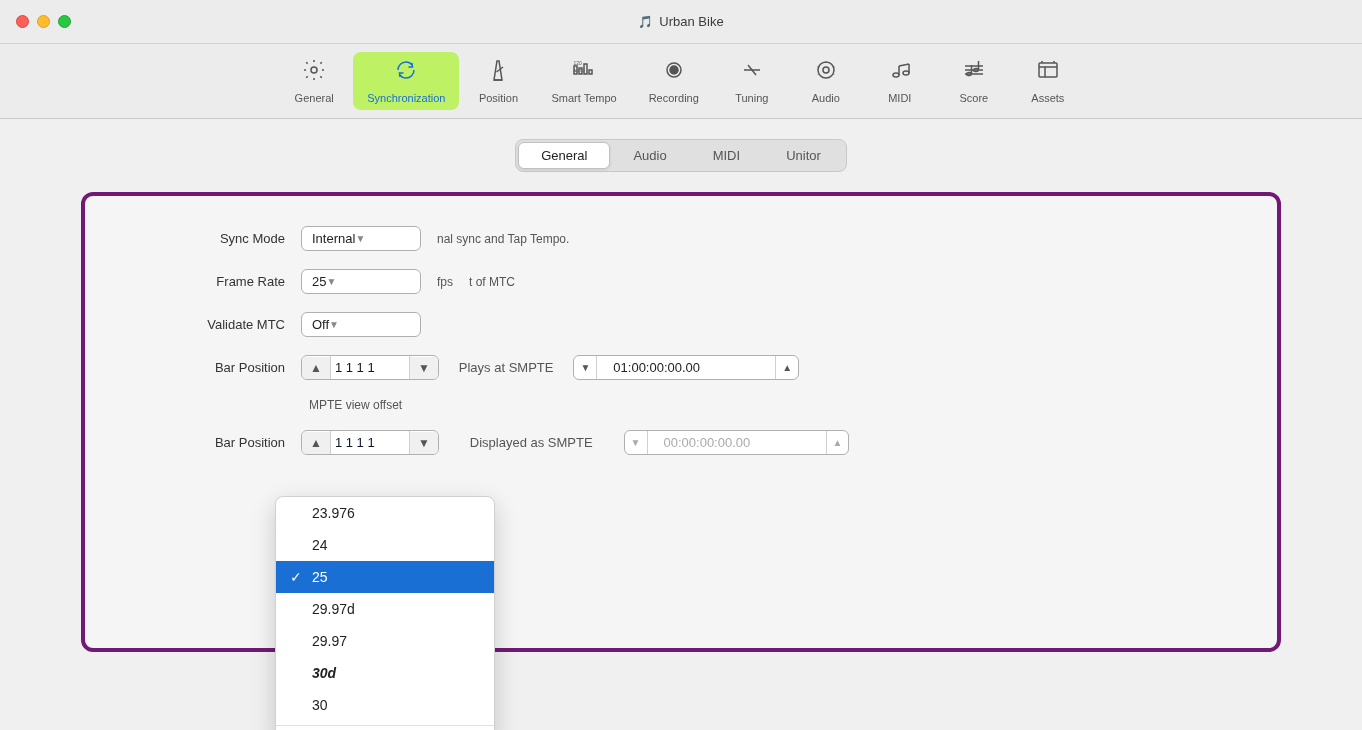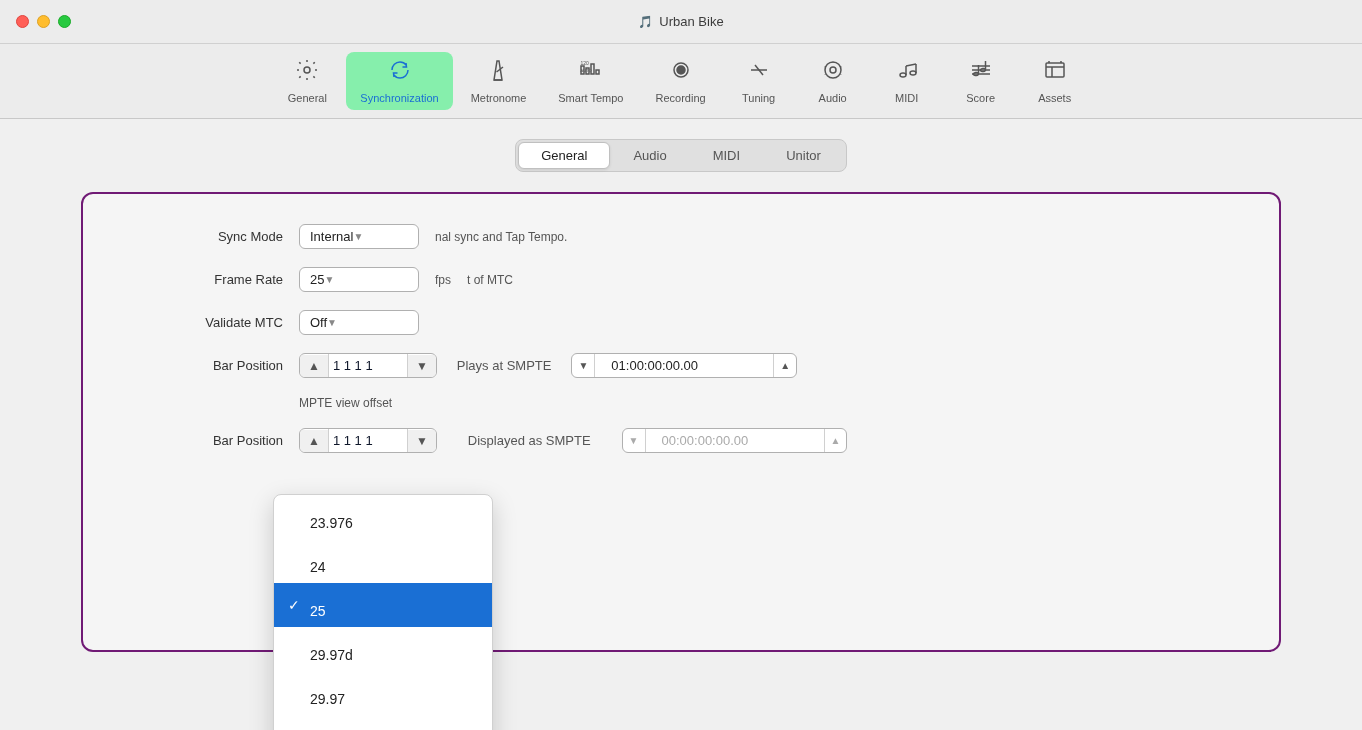--- a/index.html
+++ b/index.html
@@ -65,21 +65,21 @@
       display: flex;
       flex-direction: column;
       align-items: center;
       gap: 4px;
       padding: 6px 14px;
       border-radius: 8px;
       cursor: pointer;
       min-width: 70px;
     }
     .toolbar-item.active {
-      background: #86efac;
+      background: #bef264;
     }
     .toolbar-item-icon {
       font-size: 22px;
       color: #555;
     }
     .toolbar-item.active .toolbar-item-icon {
       color: #1a6fd4;
     }
     .toolbar-item-label {
       font-size: 11px;
@@ -123,21 +123,21 @@
       background: white;
       color: #222;
       border-color: #c0c0c0;
       box-shadow: 0 1px 3px rgba(0,0,0,0.1);
     }
 
     
     .settings-panel {
       background: #f5f5f5;
       border-radius: 12px;
-      border: 2px solid #701a75;
+      border: 4px solid #701a75;
       width: 1200px;
       padding: 30px 40px;
       position: relative;
       min-height: 460px;
     }
 
     .settings-row {
       display: flex;
       align-items: center;
       margin-bottom: 18px;
@@ -246,21 +246,21 @@
       left: 190px;
       background: white;
       border-radius: 8px;
       border: 1px solid #d0d0d0;
       box-shadow: 0 8px 24px rgba(0,0,0,0.18);
       width: 220px;
       z-index: 1000;
       overflow: hidden;
     }
     .dropdown-item {
-      padding: 20px 20px 8px 36px;
+      padding: 8px 20px 8px 36px;
       font-size: 14px;
       color: #222;
       cursor: pointer;
       position: relative;
     }
     .dropdown-item.selected {
       background: #1a6fd4;
       color: white;
     }
     .dropdown-item .check-mark {
@@ -326,21 +326,21 @@
   </div>
 
   <div class="toolbar-item">
     <span class="toolbar-item-icon">
       <svg class="svg-icon" viewBox="0 0 24 24" fill="none" stroke="#555" stroke-width="1.5">
         <polygon points="8,22 16,22 13,3 11,3"></polygon>
         <line x1="8" y1="22" x2="16" y2="22"></line>
         <line x1="10.5" y1="14" x2="17" y2="9"></line>
       </svg>
     </span>
-    <span class="toolbar-item-label">Metronome</span>
+    <span class="toolbar-item-label">Position</span>
   </div>
 
   <div class="toolbar-item">
     <span class="toolbar-item-icon">
       <svg class="svg-icon" viewBox="0 0 24 24" fill="none" stroke="#555" stroke-width="1.5">
         <rect x="2" y="8" width="3" height="8"></rect>
         <text x="1.5" y="7" font-size="5" fill="#555" stroke="none">120</text>
         <text x="1.5" y="13.5" font-size="4" fill="#555" stroke="none">AUTO</text>
         <rect x="7" y="10" width="3" height="6"></rect>
         <rect x="12" y="6" width="3" height="10"></rect>
@@ -483,21 +483,21 @@
         <span style="margin: 0 12px; font-size: 13px; color: #555;">Plays at SMPTE</span>
         <div class="value-field">
           <div class="value-field-down">▼</div>
           <div class="value-field-val">01:00:00:00.00</div>
           <div class="value-field-up">▲</div>
         </div>
       </div>
     </div>
 
     <div class="settings-row" style="margin-left: 176px;">
-      <span class="settings-description" style="margin-left: 0;">MPTE view offset</span>
+      <span class="settings-description" style="margin-left: 8px;">MPTE view offset</span>
     </div>
 
     <div class="settings-row">
       <span class="settings-label">Bar Position</span>
       <div class="settings-control">
         <div class="stepper">
           <div class="stepper-btn">▲</div>
           <div class="stepper-value">1 1 1 1</div>
           <div class="stepper-btn">▼</div>
         </div>

